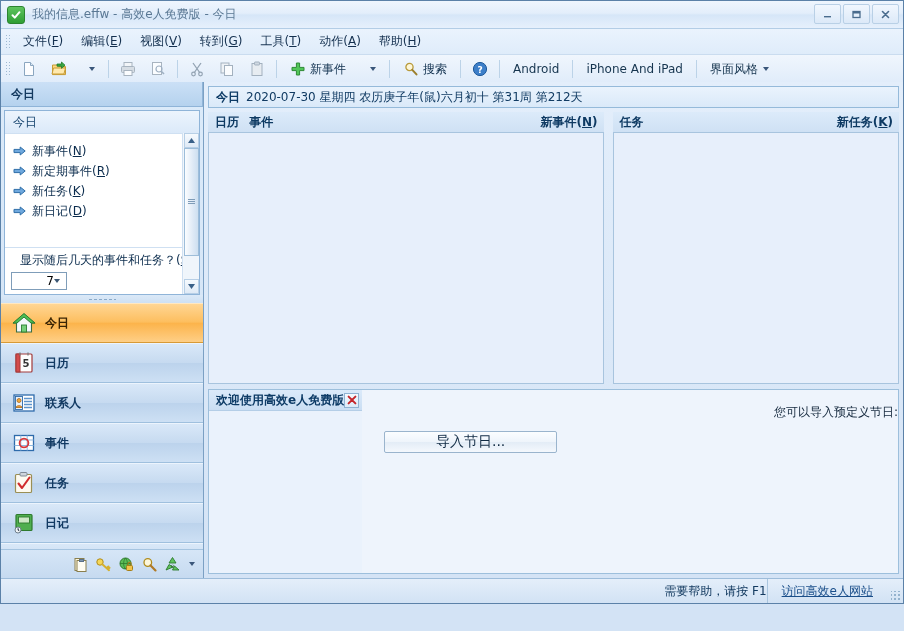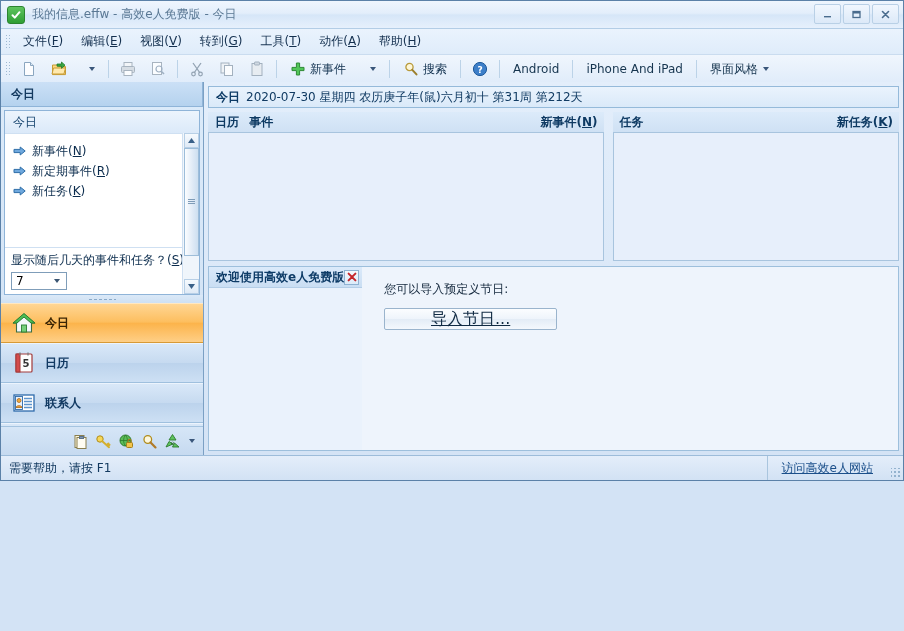--- a/index.html
+++ b/index.html
@@ -4,23 +4,24 @@
 <style>
   html,body{margin:0;padding:0;}
   body{
     width:904px;height:631px;overflow:hidden;
     font-family:"DejaVu Sans","Liberation Sans",sans-serif;
     font-size:12px;
     background:#d3e3f5;
     -webkit-font-smoothing:antialiased;
   }
   .app{
-    position:relative;width:904px;height:481px;box-sizing:border-box;
+    position:relative;width:904px;height:604px;box-sizing:border-box;
     border:1px solid #5b81a8;
     background:linear-gradient(to bottom,#eef5fd 0%,#dfeafa 40%,#d2e2f4 100%);
+    text-align:right;
   }
 
   
   .titlebar{
     height:27px;display:flex;align-items:center;
     background:linear-gradient(to bottom,#eff6fe 0%,#e3eefb 45%,#d6e6f8 52%,#e6f0fc 100%);
     border-bottom:1px solid #b3cde6;
     padding-left:6px;
     position:relative;
   }
@@ -242,21 +243,21 @@
     width:15px;height:15px;display:flex;align-items:center;justify-content:center;
     background:linear-gradient(to bottom,#f4f9fe,#dcebf9);
     border:1px solid #8fb2d2;box-sizing:border-box;
   }
   .welcome-body{flex:1;padding:14px 0 4px 22px;background:#eef4fc;}
   .welcome-body .wtext{font-size:12px;color:#13273c;margin-bottom:10px;}
   .imp-btn{
     width:173px;height:22px;display:flex;align-items:center;justify-content:center;
     background:linear-gradient(to bottom,#fbfdff 0%,#eef4fb 50%,#e3ecf6 51%,#f4f8fd 100%);
     border:1px solid #9ab4cd;border-radius:2px;box-sizing:border-box;
-    font-size:16px;color:#102a43;cursor:default;text-decoration:underline;
+    font-size:14px;color:#102a43;cursor:default;
   }
 
   
   .statusbar{
     position:absolute;left:0;right:0;bottom:0;height:25px;
     display:flex;align-items:center;
     background:linear-gradient(to bottom,#e4eefa,#d2e2f4);
     border-top:1px solid #9dbcda;
     box-sizing:border-box;
   }
@@ -449,20 +450,26 @@
             <span class="tl"><span>新定期事件</span>(<span class="mn">R</span>)</span>
           </div>
 
           <div class="task-item">
             <svg class="arrow" viewBox="0 0 14 12">
                 <path d="M1 4.4h6.2V2l5 4-5 4V7.6H1z" fill="#6fa8dd" stroke="#2f6ea8" stroke-width="1"></path>
               </svg>
             <span class="tl"><span>新任务</span>(<span class="mn">K</span>)</span>
           </div>
 
+          <div class="task-item">
+            <svg class="arrow" viewBox="0 0 14 12">
+                <path d="M1 4.4h6.2V2l5 4-5 4V7.6H1z" fill="#6fa8dd" stroke="#2f6ea8" stroke-width="1"></path>
+              </svg>
+            <span class="tl"><span>新日记</span>(<span class="mn">D</span>)</span>
+          </div>
 
         </div>
 
         <div class="spin-wrap">
           <div class="spin-label"><span>显示随后几天的事件和任务？</span>(<span class="mn">S</span>)</div>
           <div class="spin-box">
             <span class="val">7</span>
             <span class="dn"></span>
           </div>
         </div>

